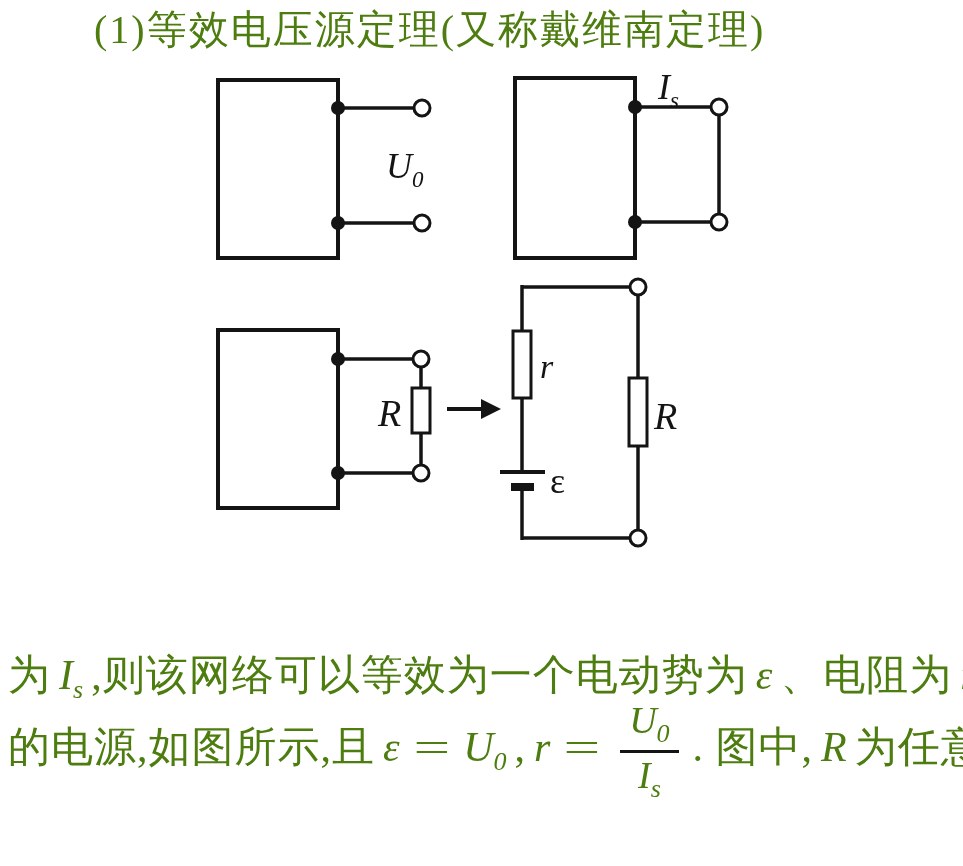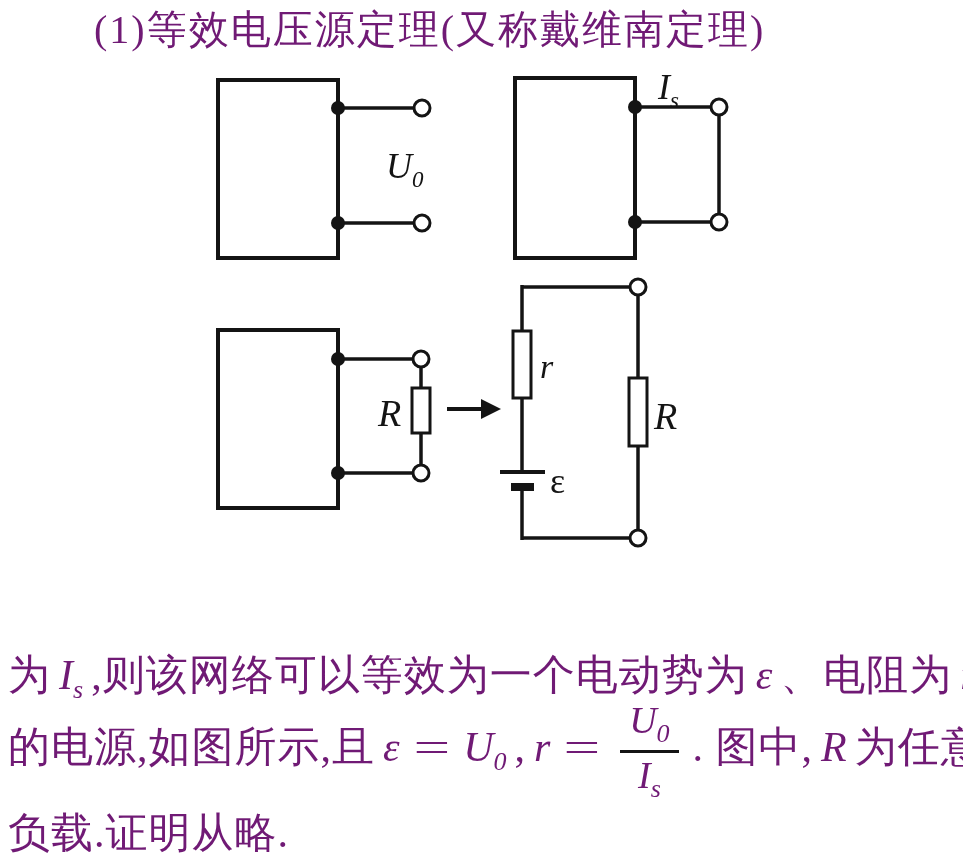--- a/index.html
+++ b/index.html
@@ -1,18 +1,18 @@
 <!DOCTYPE html>
 <html><head>
 <meta charset="utf-8">
 <style>
   html,body { margin:0; padding:0; background:#ffffff; }
   .page {
     position:relative; width:963px; height:866px; background:#ffffff;
-    font-family:"Liberation Serif","DejaVu Serif",serif; color:#701a75; overflow:hidden;
+    font-family:"Liberation Serif","DejaVu Serif",serif; color:#4d7c0f; overflow:hidden;
   }
   .title {
     position:absolute; left:94px; top:2px; margin:0;
     font-size:40px; font-weight:400; letter-spacing:2px; white-space:nowrap;
   }
   .figure { position:absolute; left:0; top:0; }
   .figure text { font-family:"Liberation Serif","DejaVu Serif",serif; fill:#141414; }
   .para-line {
     position:absolute; font-size:42px; white-space:nowrap;
     line-height:50px; letter-spacing:1px;
@@ -103,15 +103,14 @@
       <text x="550" y="493" font-size="36">ε</text>
       <text x="654" y="429" font-size="38" font-style="italic">R</text>
     </g>
   </svg>
 
 
   <div class="para-line line2"><span>为</span><span class="mvar"><span>I</span><sub>s</sub></span><span>,则该网络可以等效为一个电动势为</span><span class="mvar eps">ε</span><span>、电阻为</span><span class="mvar">r</span></div>
 
   <div class="para-line line3"><span>的电源,如图所示,且</span><span class="mvar eps">ε</span><span class="eq">=</span><span class="mvar"><span>U</span><sub>0</sub></span><span>,</span><span class="mvar">r</span><span class="eq">=</span><span class="frac"><span class="num mvar"><span>U</span><sub>0</sub></span><span class="den mvar"><span>I</span><sub>s</sub></span></span><span>. 图中,</span><span class="mvar">R</span><span>为任意</span></div>
 
-  <div class="para-line line4"><span>负载.证明从略.</span></div>
 
 </div>
 
 </body></html>

